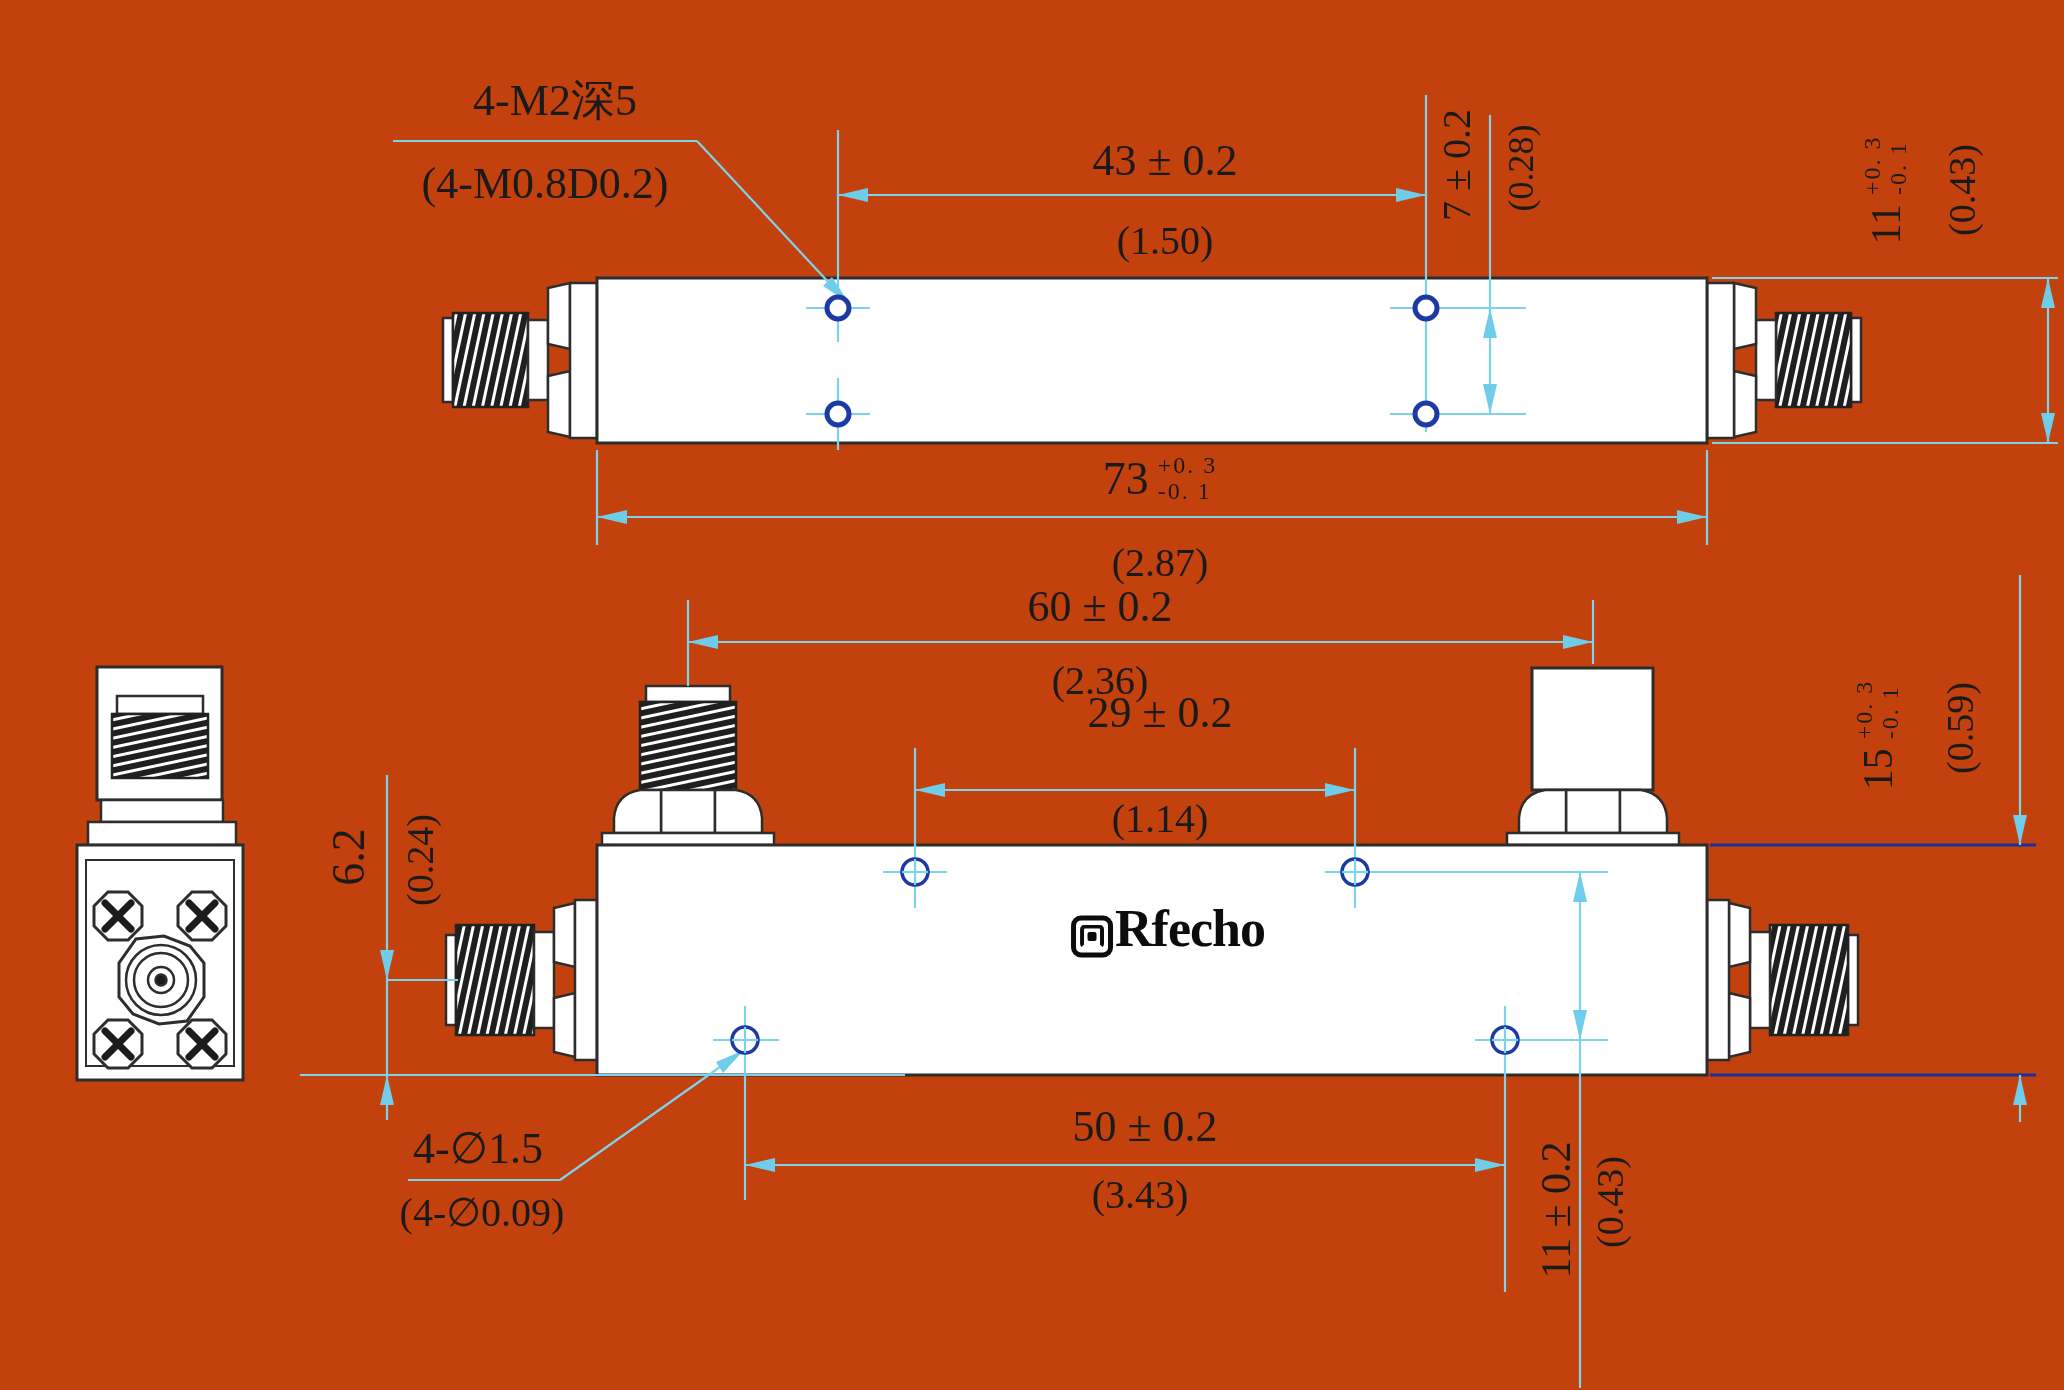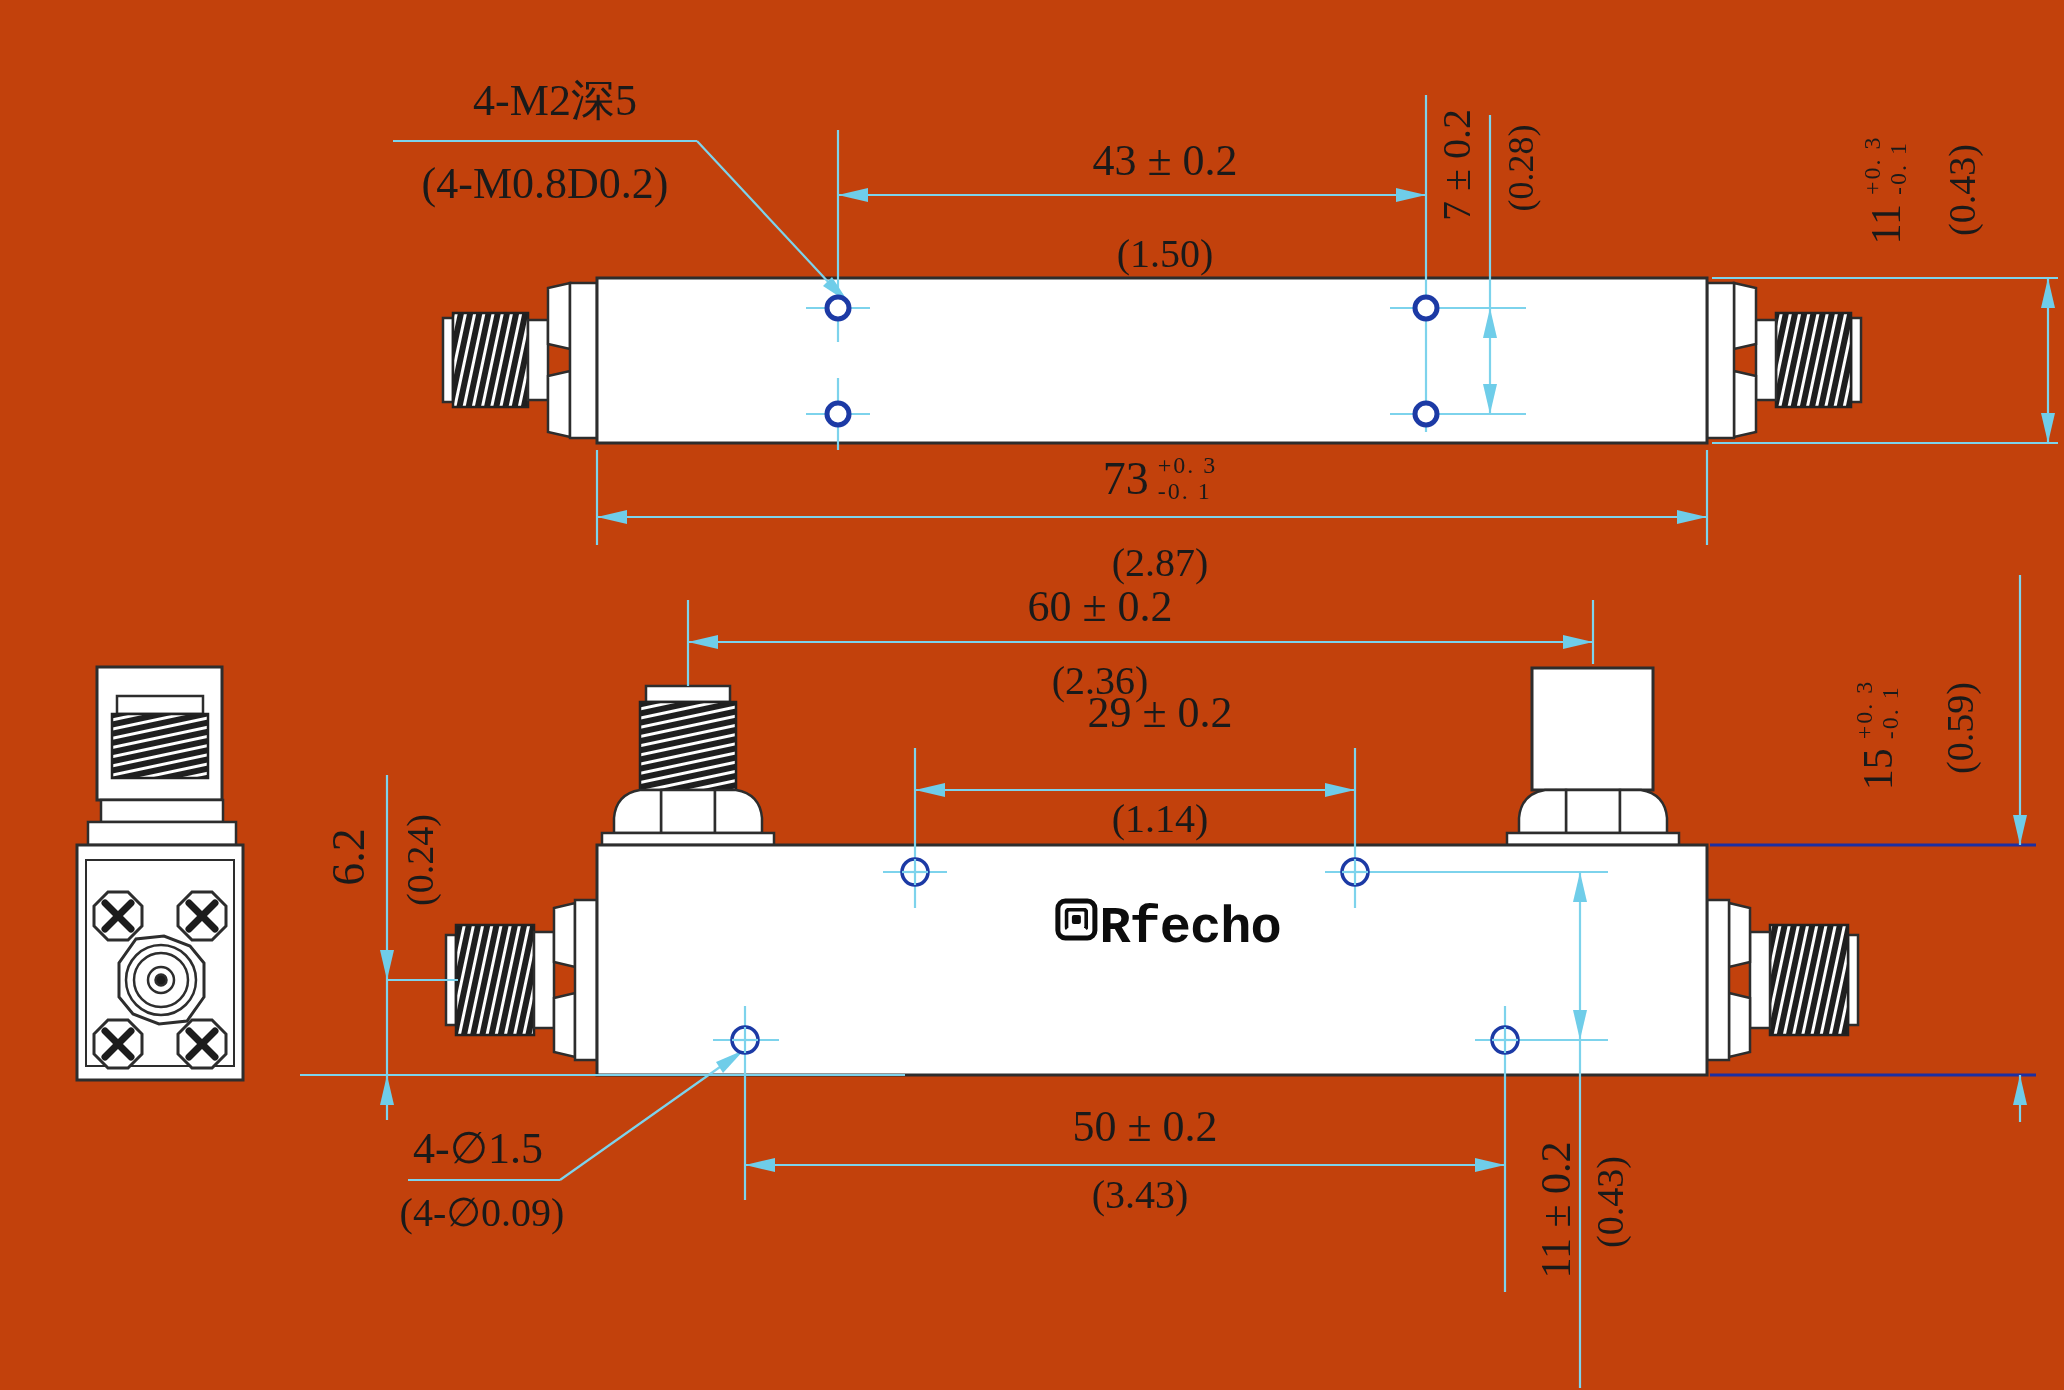--- a/index.html
+++ b/index.html
@@ -6,22 +6,22 @@
   .canvas{position:relative;width:2064px;height:1390px;background:#c2410c;overflow:hidden;
           font-family:"Liberation Serif","DejaVu Serif",serif;}
   svg.linework{position:absolute;left:0;top:0;}
   .lbl{position:absolute;transform:translate(-50%,-50%);white-space:nowrap;color:#1a1a1a;
        font-family:"Liberation Serif","DejaVu Serif",serif;}
   .rot{transform:translate(-50%,-50%) rotate(-90deg);}
   .s46{font-size:46px;} .s44{font-size:44px;} .s42{font-size:42px;}
   .s40{font-size:40px;} .s38{font-size:38px;} .s36{font-size:36px;}
   .dimv{display:flex;align-items:center;gap:9px;}
   .tol{display:flex;flex-direction:column;font-size:24px;line-height:1.08;letter-spacing:2px;}
-  .logo{position:absolute;transform:translate(-50%,-50%);display:flex;align-items:flex-start;gap:2px;
-        font-family:Liberation Mono, monospace;font-weight:bold;color:#0c0c0c;}
+  .logo{position:absolute;transform:translate(-50%,-50%);display:flex;align-items:flex-end;gap:2px;
+        font-family:Liberation Serif, serif;font-weight:bold;color:#0c0c0c;}
   .logo .brand{font-size:52px;letter-spacing:-1px;}
   .mark{width:42px;height:42px;border:5px solid #0c0c0c;border-radius:10px;position:relative;box-sizing:border-box;}
   .mark::before{content:"";position:absolute;inset:4px;border:4px solid #0c0c0c;border-radius:5px;
         border-bottom-color:transparent;}
   .mark::after{content:"";position:absolute;left:50%;top:50%;width:9px;height:9px;background:#0c0c0c;
         transform:translate(-50%,-50%);border-radius:2px;}
 </style>
 </head>
 <body>
 
@@ -256,21 +256,21 @@
         <line x1="745" y1="1027" x2="745" y2="1053"></line>
     <line x1="1492" y1="1040" x2="1518" y2="1040"></line>
         <line x1="1505" y1="1027" x2="1505" y2="1053"></line>
   </g>
 </svg>
 
   <div class="lbl s44" style="left:555px;top:100px">4-M2深5</div>
   <div class="lbl s44" style="left:545px;top:183px">(4-M0.8D0.2)</div>
 
   <div class="lbl s44" style="left:1165px;top:160px">43 ± 0.2</div>
-  <div class="lbl s40" style="left:1165px;top:253px">(1.50)</div>
+  <div class="lbl s40" style="left:1165px;top:240px">(1.50)</div>
 
   <div class="lbl rot s40" style="left:1456px;top:165px">7 ± 0.2</div>
   <div class="lbl rot s36" style="left:1521px;top:168px">(0.28)</div>
 
   <div class="lbl rot s42 dimv" style="left:1886px;top:190px">
     <span>11</span>
     <span class="tol">
         <span>+0. 3</span>
         <span>-0. 1</span>
       </span>

